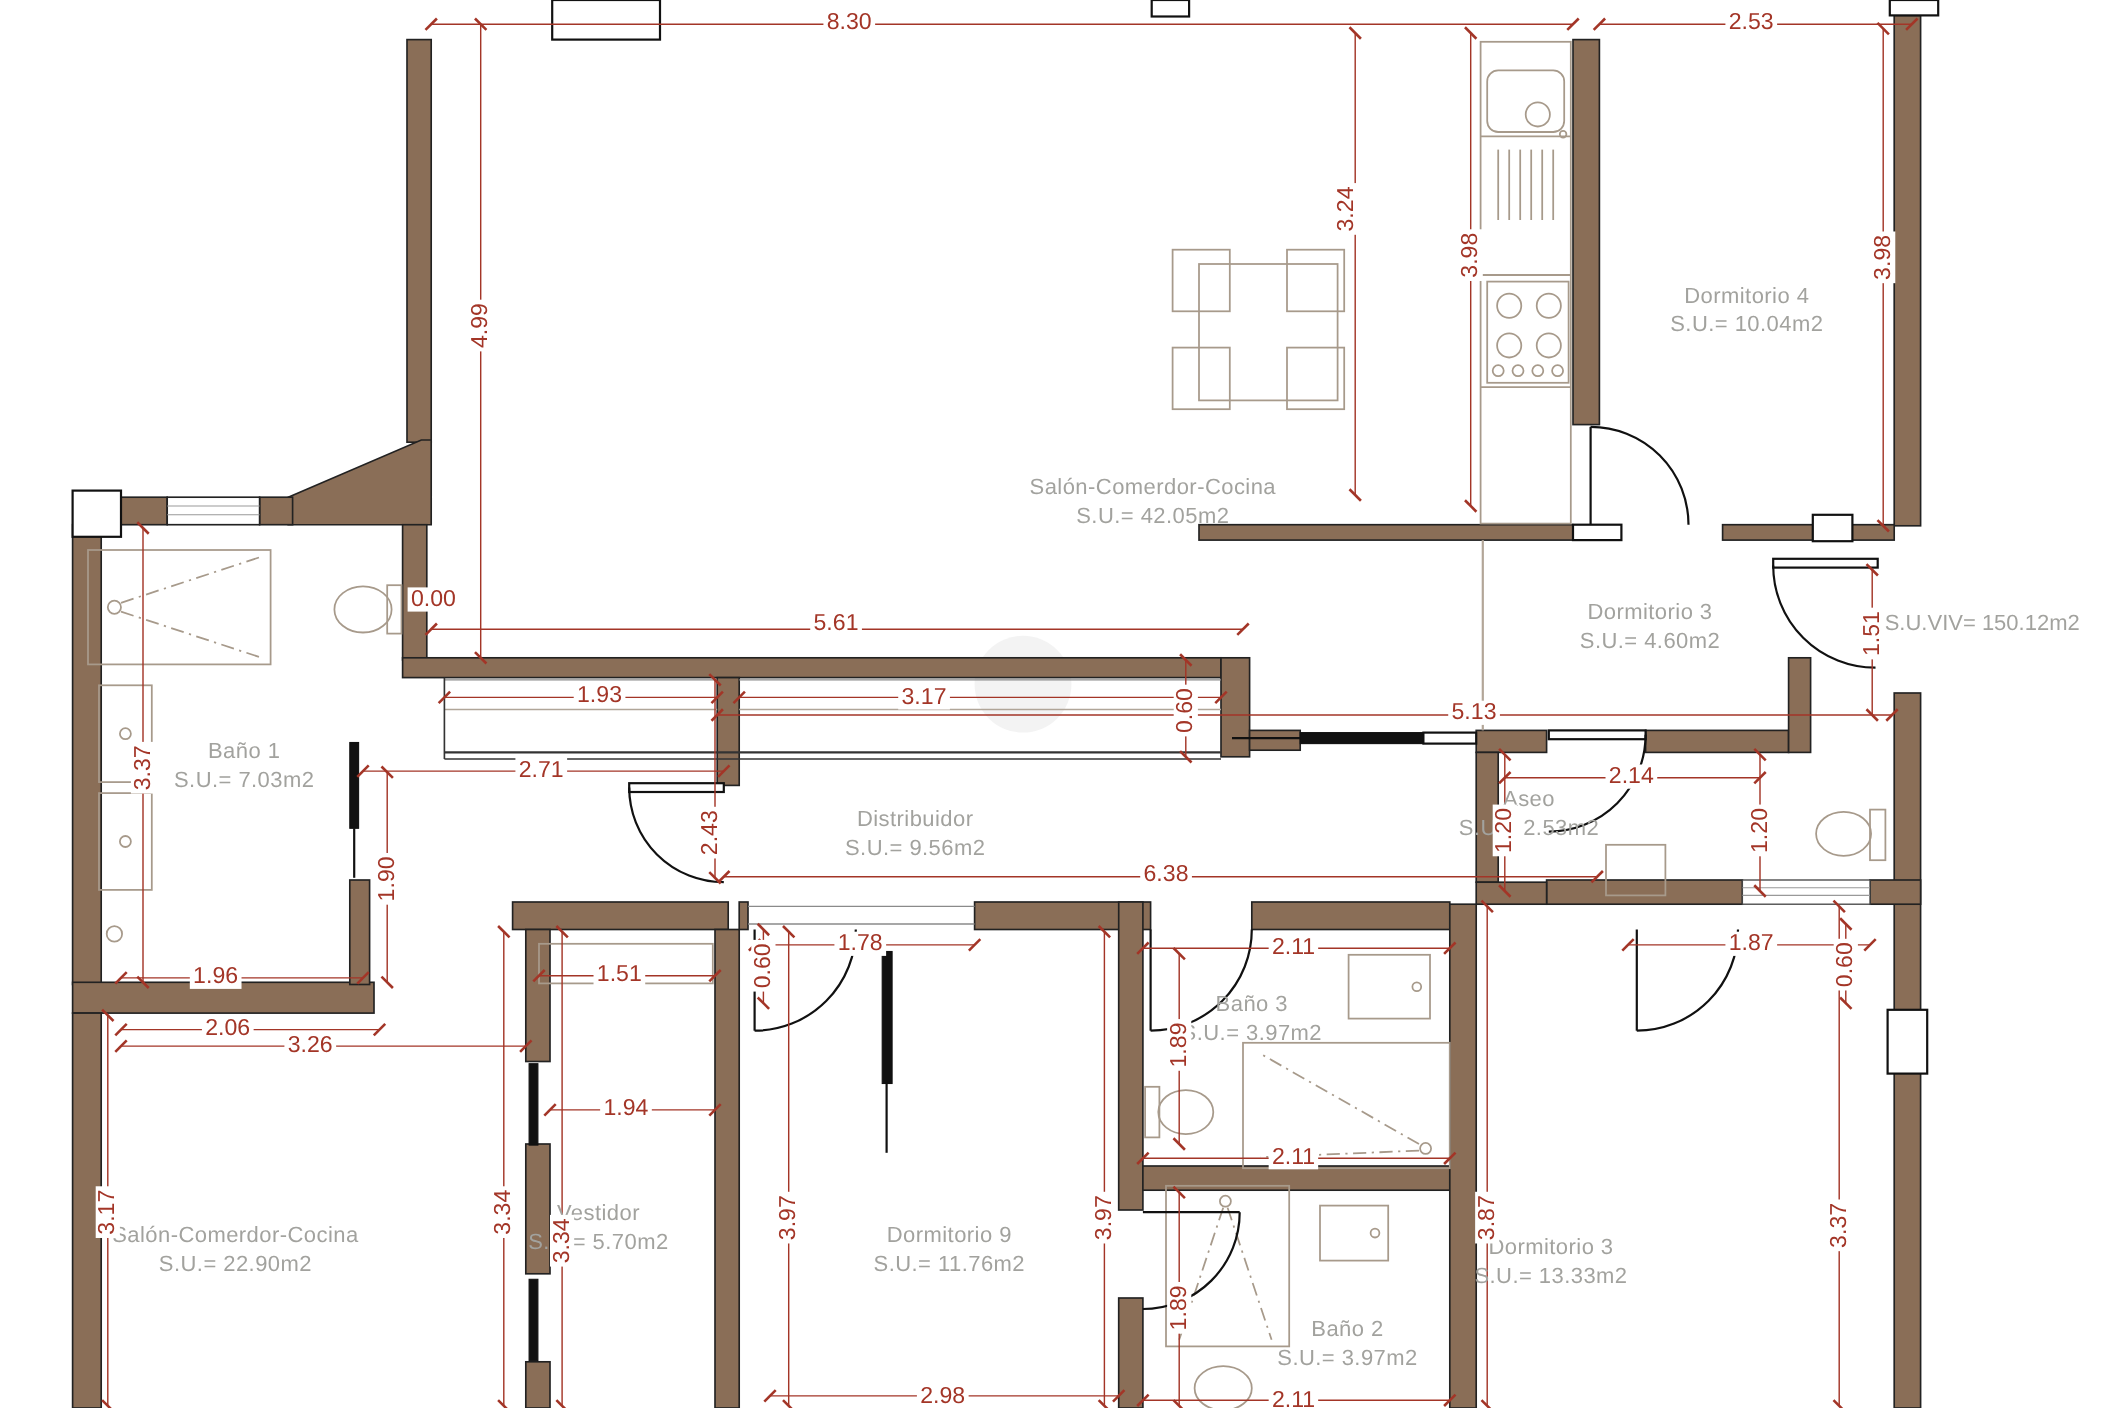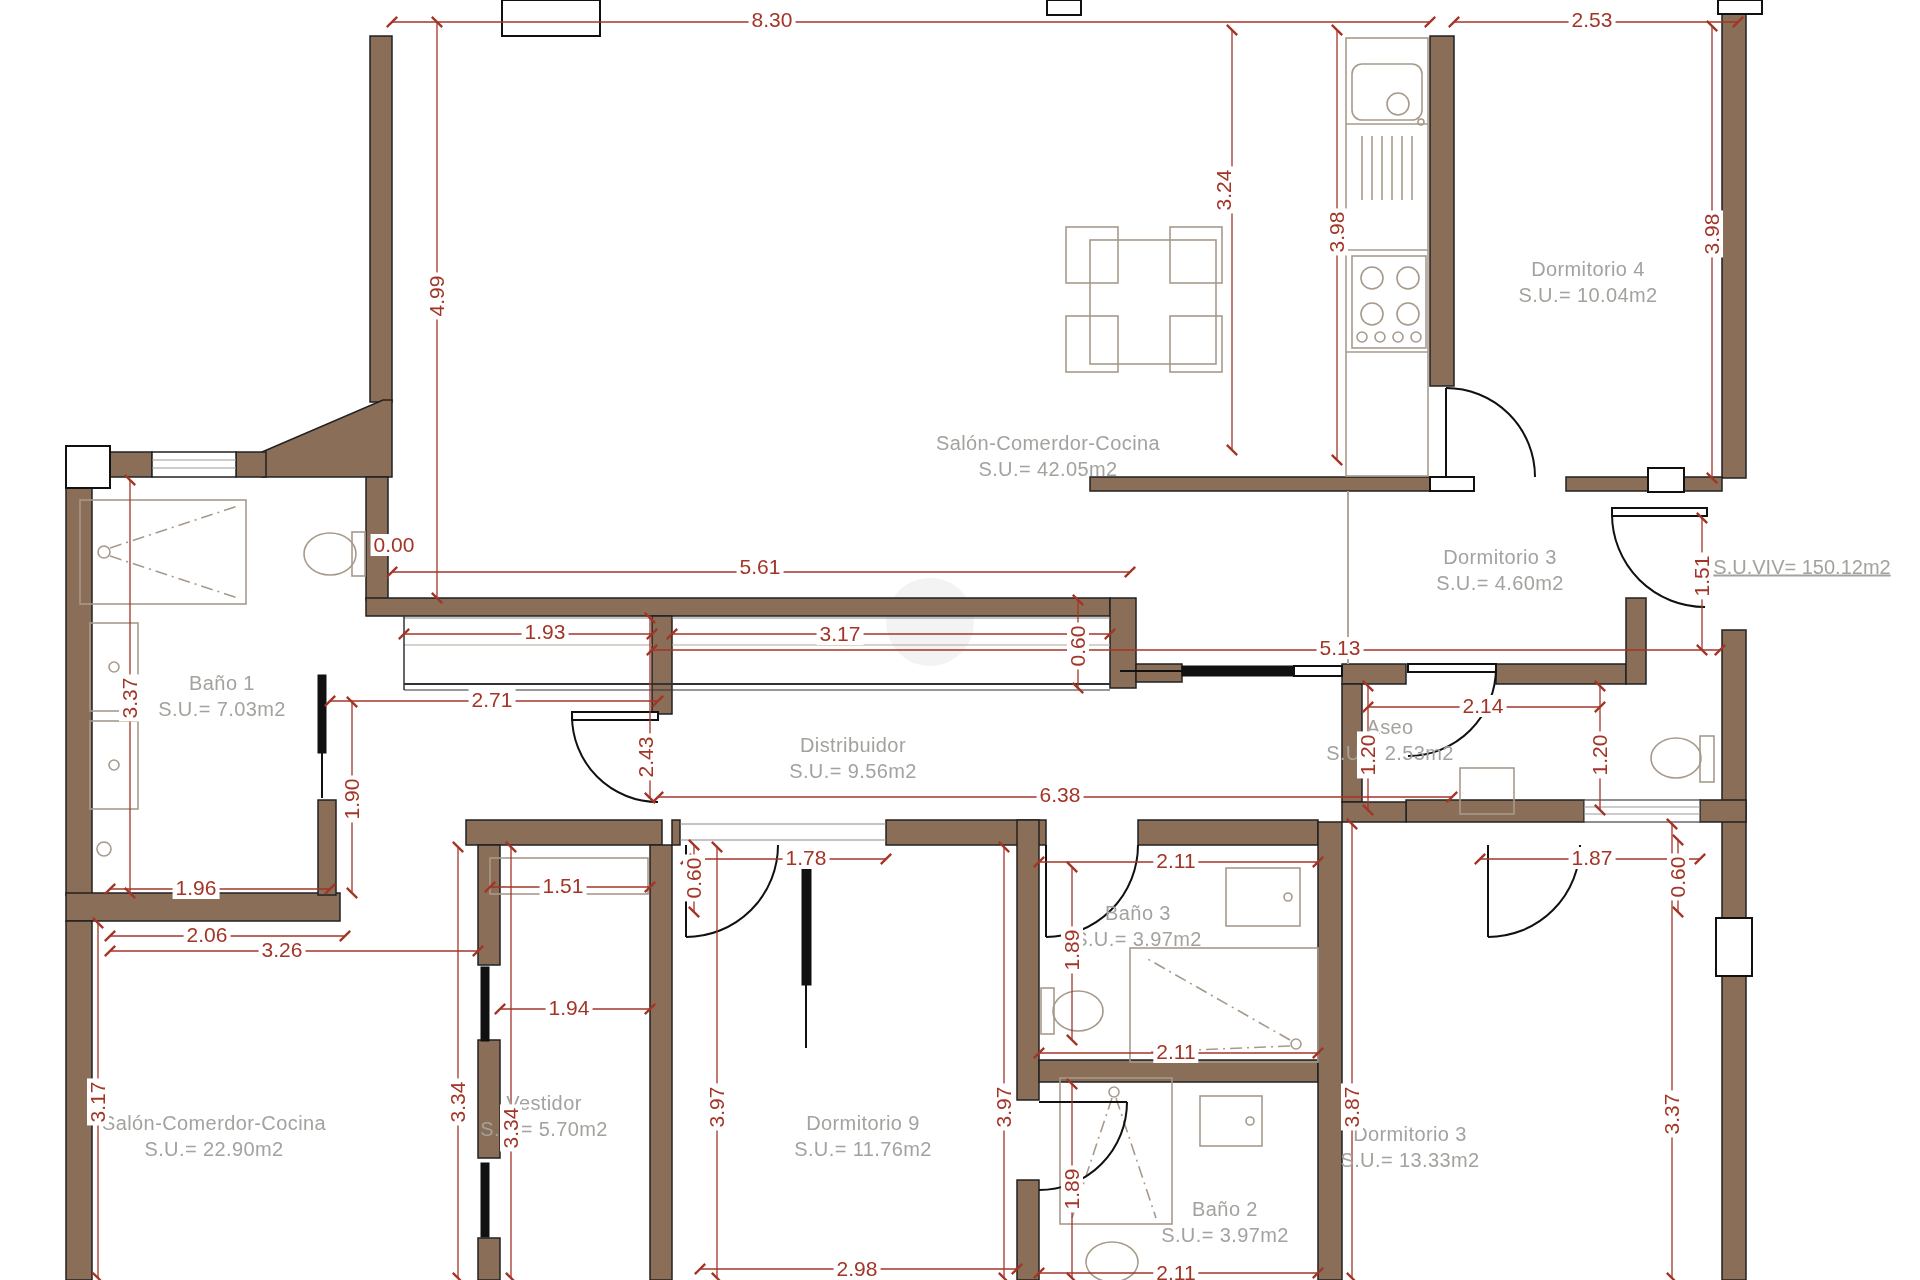--- a/index.html
+++ b/index.html
@@ -4,21 +4,21 @@
 <style>
   html,body{margin:0;padding:0;background:#ffffff;}
   #plan{position:relative;width:1920px;height:1280px;background:#ffffff;overflow:hidden;
         font-family:"Liberation Sans", sans-serif;}
   #plan svg{position:absolute;left:0;top:0;}
   .lbl{position:absolute;transform:translate(-50%,-50%);text-align:center;
        color:#a2a29e;font-size:20px;line-height:26px;letter-spacing:0.4px;white-space:nowrap;}
   .dim{position:absolute;transform:translate(-50%,-50%);color:#a33527;font-size:21px;
        white-space:nowrap;background:#ffffff;padding:0 3px;line-height:22px;}
   .dim.v{transform:translate(-50%,-50%) rotate(-90deg);}
-  .suviv{position:absolute;transform:translate(-50%,-50%);color:#a2a29e;font-size:20px;white-space:nowrap;text-decoration:underline;}
+  .suviv{position:absolute;transform:translate(-50%,-50%);color:#a2a29e;font-size:20px;white-space:nowrap;}
 </style>
 </head>
 <body>
 
 <div id="plan">
 
 <svg width="1920" height="1280" viewBox="0 0 1920 1280">
   <defs>
     <marker id="tick" markerWidth="12" markerHeight="12" refX="6" refY="6" orient="auto">
       <path d="M2,10 L10,2" stroke="#a33527" stroke-width="1.8" fill="none"></path>
@@ -258,21 +258,21 @@
   <div>S.U.= 10.04m2</div>
 </div>
 <div class="lbl" style="left:1500px;top:570px">
   <div>Dormitorio 3</div>
   <div>S.U.= 4.60m2</div>
 </div>
 <div class="lbl" style="left:222px;top:696px">
   <div>Baño 1</div>
   <div>S.U.= 7.03m2</div>
 </div>
-<div class="lbl" style="left:853px;top:758px">
+<div class="lbl" style="left:832px;top:758px">
   <div>Distribuidor</div>
   <div>S.U.= 9.56m2</div>
 </div>
 <div class="lbl" style="left:1390px;top:740px">
   <div>Aseo</div>
   <div>S.U.= 2.53m2</div>
 </div>
 <div class="lbl" style="left:214px;top:1136px">
   <div>Salón-Comerdor-Cocina</div>
   <div>S.U.= 22.90m2</div>
@@ -317,21 +317,21 @@
 <div class="dim v" style="left:646px;top:757px">2.43</div>
 <div class="dim" style="left:1060px;top:795px">6.38</div>
 <div class="dim" style="left:1483px;top:706px">2.14</div>
 <div class="dim v" style="left:1368px;top:755px">1.20</div>
 <div class="dim v" style="left:1600px;top:755px">1.20</div>
 <div class="dim v" style="left:1702px;top:576px">1.51</div>
 <div class="dim" style="left:196px;top:888px">1.96</div>
 <div class="dim" style="left:207px;top:935px">2.06</div>
 <div class="dim" style="left:282px;top:950px">3.26</div>
 <div class="dim" style="left:563px;top:886px">1.51</div>
-<div class="dim" style="left:806px;top:858px">1.78</div>
+<div class="dim" style="left:782px;top:858px">1.78</div>
 <div class="dim v" style="left:694px;top:878px">0.60</div>
 <div class="dim" style="left:1176px;top:861px">2.11</div>
 <div class="dim" style="left:1592px;top:858px">1.87</div>
 <div class="dim v" style="left:1678px;top:877px">0.60</div>
 <div class="dim" style="left:569px;top:1008px">1.94</div>
 <div class="dim v" style="left:1072px;top:950px">1.89</div>
 <div class="dim" style="left:1176px;top:1052px">2.11</div>
 <div class="dim v" style="left:98px;top:1102px">3.17</div>
 <div class="dim v" style="left:458px;top:1102px">3.34</div>
 <div class="dim v" style="left:511px;top:1128px">3.34</div>

